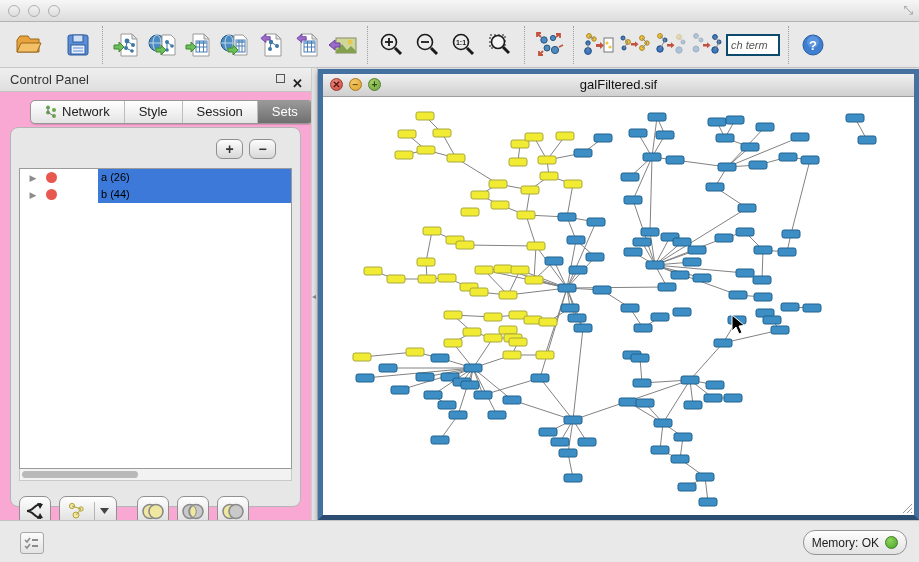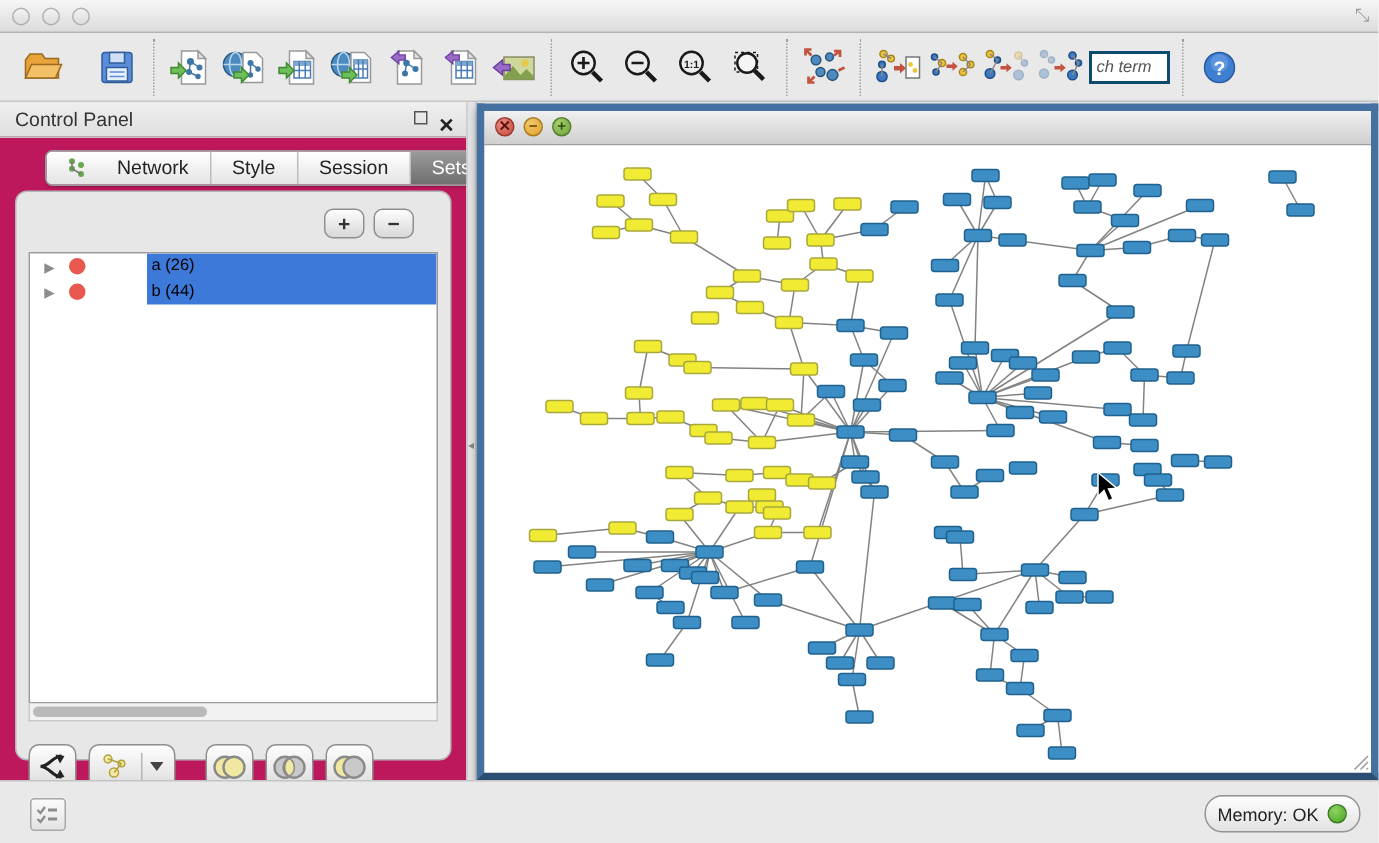--- a/index.html
+++ b/index.html
@@ -20,33 +20,33 @@
   .toolbar { position:absolute; left:0; top:22px; width:919px; height:46px;
     background:#e9e9e9; border-bottom:1px solid #c7c7c7; display:flex; align-items:center; }
   .tb-sep { width:1px; height:38px; border-left:1px dotted #9f9f9f; margin:0 6px; }
   .tb-btn { width:36px; height:36px; display:flex; align-items:center; justify-content:center;
     cursor:default; }
   .tb-btn svg { display:block; }
   .search-box { width:54px; height:22px; border:2px solid #0c4a6e; background:#fff;
     font-size:11px; font-style:italic; color:#555; padding:0 3px; margin:0 2px; }
 
   
-  .cpanel { position:absolute; left:0; top:68px; width:311px; height:452px; background:#be185d; }
+  .cpanel { position:absolute; left:0; top:68px; width:311px; height:452px; background:#f9a8d4; }
   .cp-header { position:absolute; left:0; top:0; width:311px; height:24px;
     background:linear-gradient(#efefef,#dfdfdf); border-bottom:1px solid #c4c4c4;
     font-size:13px; color:#333; line-height:24px; padding-left:10px; }
   .cp-float { position:absolute; right:26px; top:6px; width:9px; height:9px;
     border:1.5px solid #555; }
   .cp-close { position:absolute; right:8px; top:4px; font-size:13px; color:#222; font-weight:bold; }
 
   .tabbar { position:absolute; left:30px; top:32px; height:24px; display:flex;
     border:1px solid #979797; border-radius:5px; overflow:hidden;
     background:linear-gradient(#fff,#e4e4e4); box-shadow:0 1px 1px rgba(0,0,0,.15);}
   .tab { padding:0 14px; font-size:13px; color:#222; line-height:22px; display:flex;
-    align-items:center; gap:21px; border-right:1px solid #bdbdbd; }
+    align-items:center; gap:5px; border-right:1px solid #bdbdbd; }
   .tab:last-child { border-right:none;justify-content:flex-end; }
   .tab.selected { background:linear-gradient(#9a9a9a,#6f6f6f); color:#fff; }
 
   .sets-box { position:absolute; left:10px; top:59px; width:291px; height:380px;
     border:1px solid #b5b5b5; border-radius:8px; background:#e7e7e7; }
   .pm-row { position:absolute; right:24px; top:11px; display:flex; gap:6px; }
   .pm-btn { width:27px; height:20px; border:1px solid #8f8f8f; border-radius:6px;
     background:linear-gradient(#fdfdfd,#d8d8d8); font-size:14px; font-weight:bold;
     color:#333; text-align:center; line-height:18px; }
 
@@ -441,20 +441,21 @@
 
 <div class="splitter">
   <div class="split-handle">◂</div>
 </div>
 
 <div class="netframe">
   <div class="nf-titlebar">
     <div class="nf-light l-close">✕</div>
     <div class="nf-light l-min">−</div>
     <div class="nf-light l-max">+</div>
+    <div class="nf-title">galFiltered.sif</div>
   </div>
   <div class="nf-canvas">
     <svg id="graph" width="591" height="418">
         <line x1="102" y1="19" x2="119" y2="36" stroke="#828282" stroke-width="1"></line>
         <line x1="119" y1="36" x2="133" y2="61" stroke="#828282" stroke-width="1"></line>
         <line x1="84" y1="37" x2="103" y2="53" stroke="#828282" stroke-width="1"></line>
         <line x1="81" y1="58" x2="103" y2="53" stroke="#828282" stroke-width="1"></line>
         <line x1="103" y1="53" x2="133" y2="61" stroke="#828282" stroke-width="1"></line>
         <line x1="133" y1="61" x2="175" y2="87" stroke="#828282" stroke-width="1"></line>
         <line x1="197" y1="47" x2="195" y2="65" stroke="#828282" stroke-width="1"></line>

